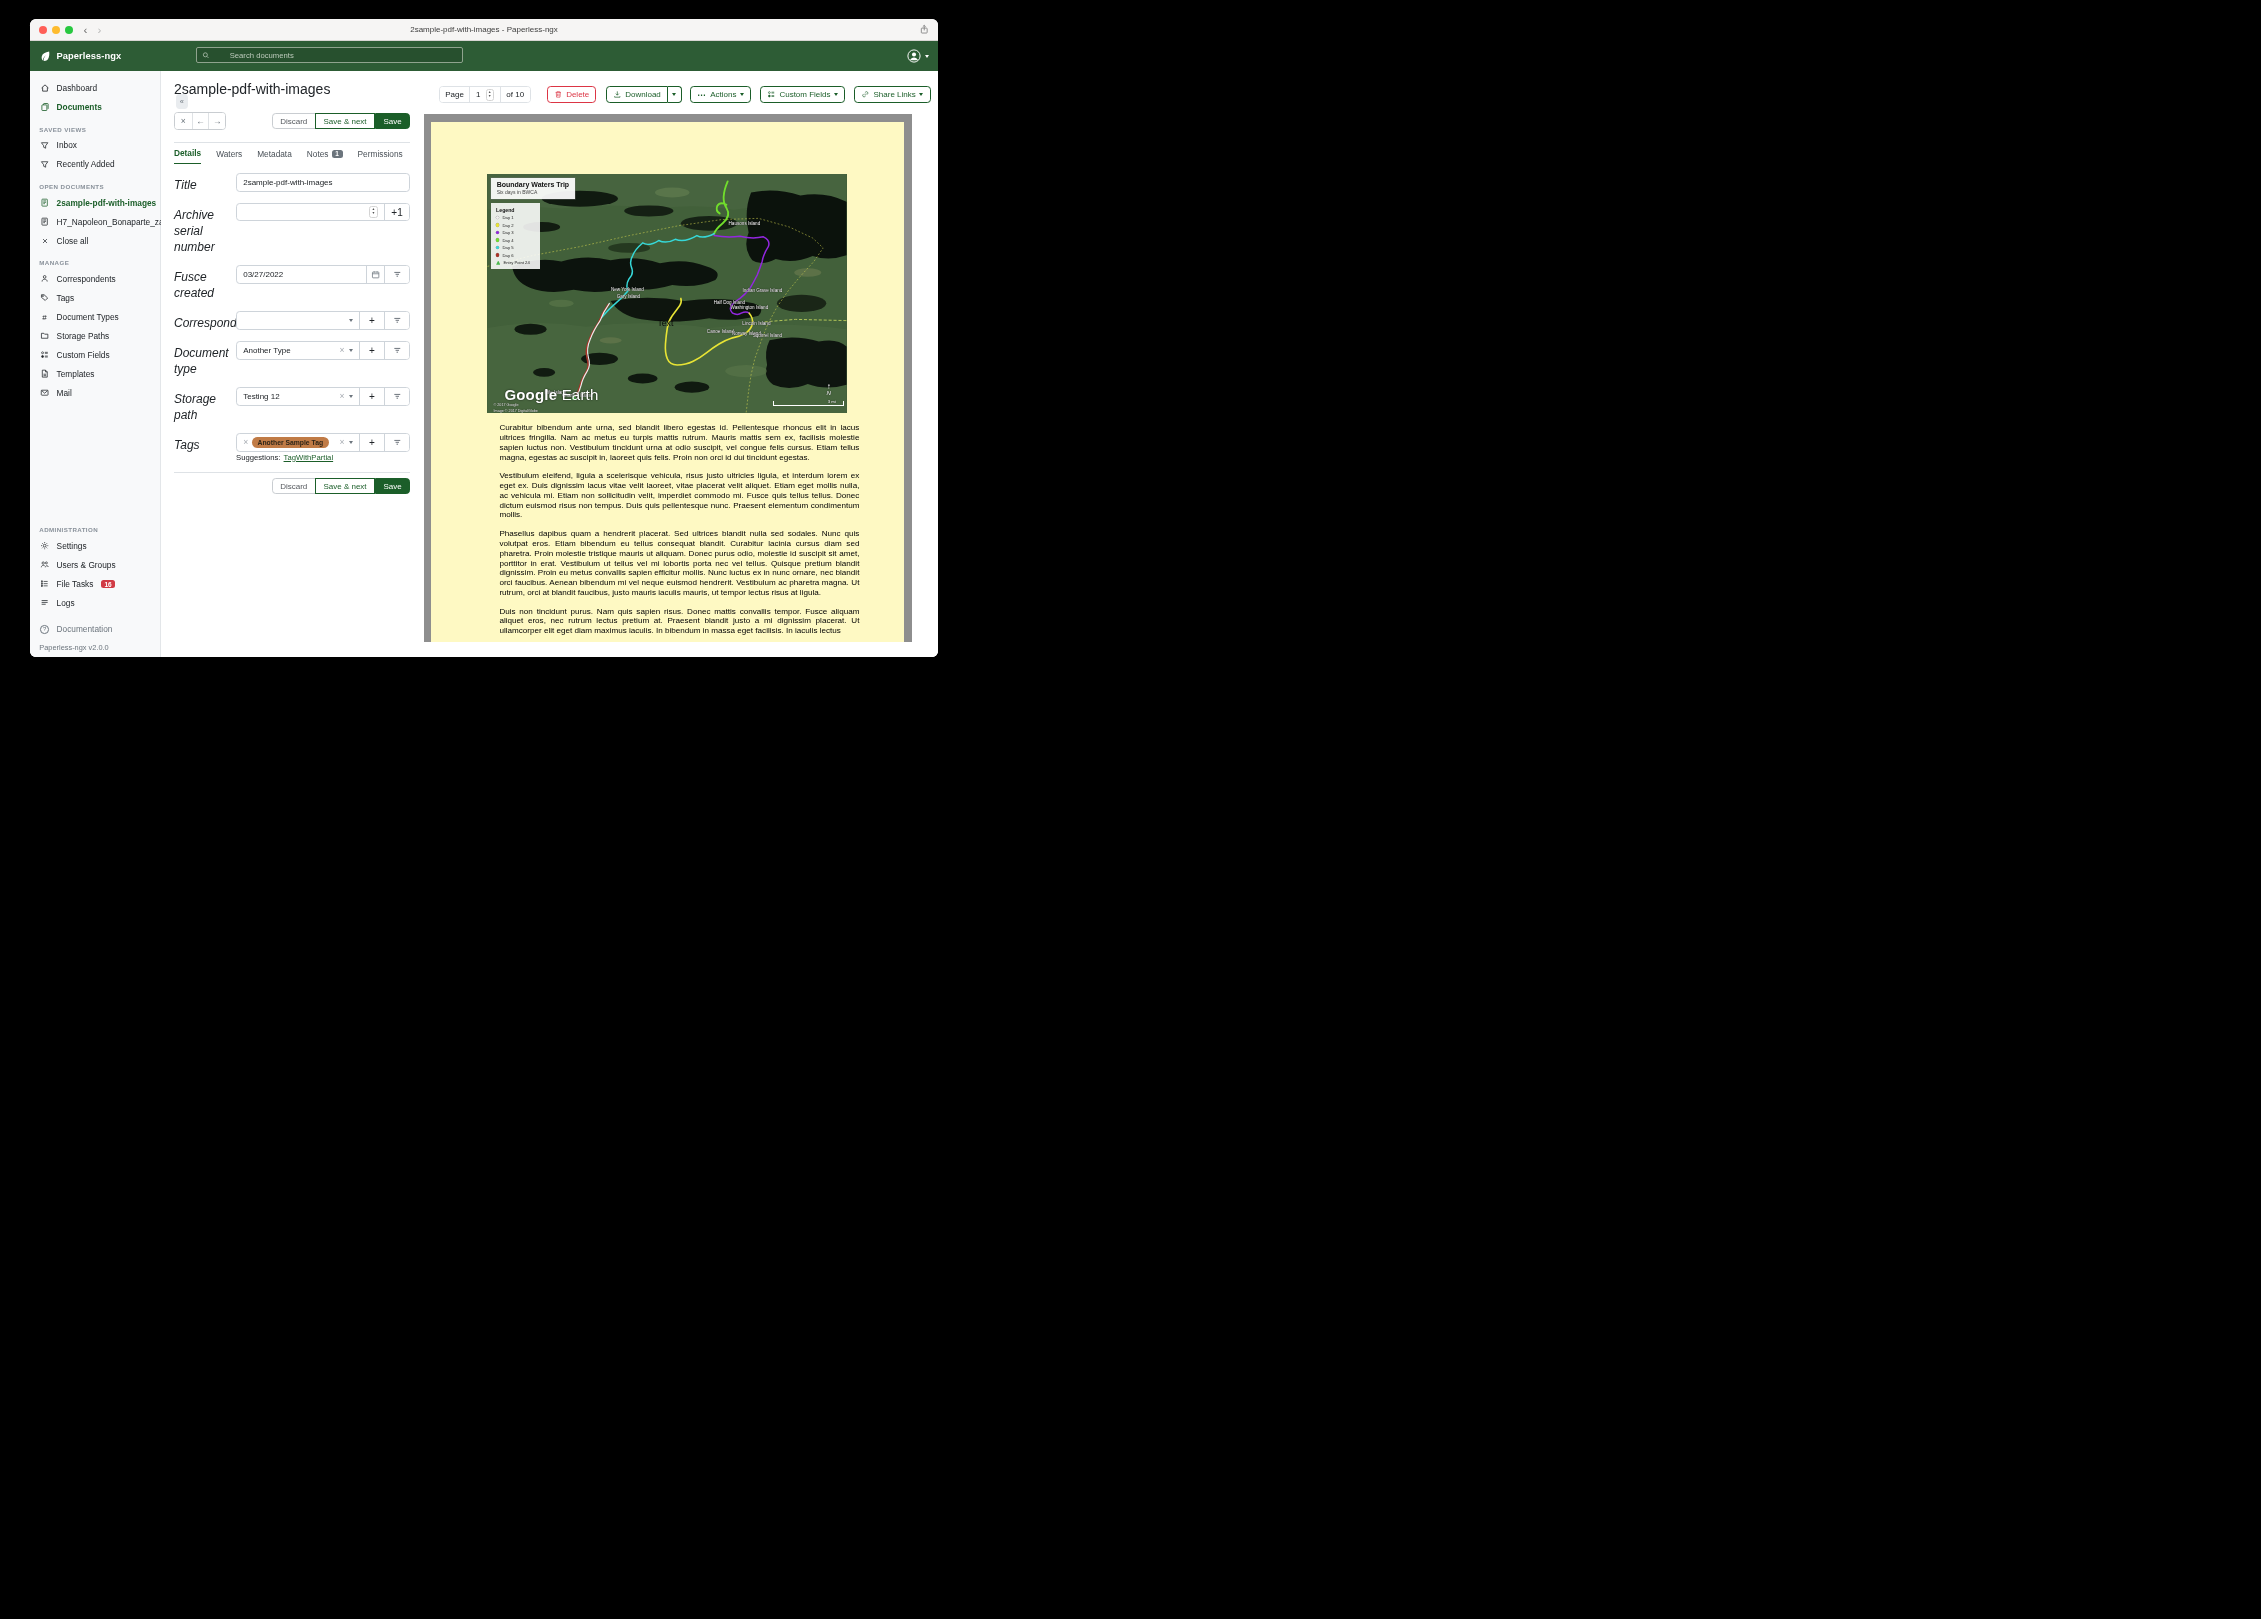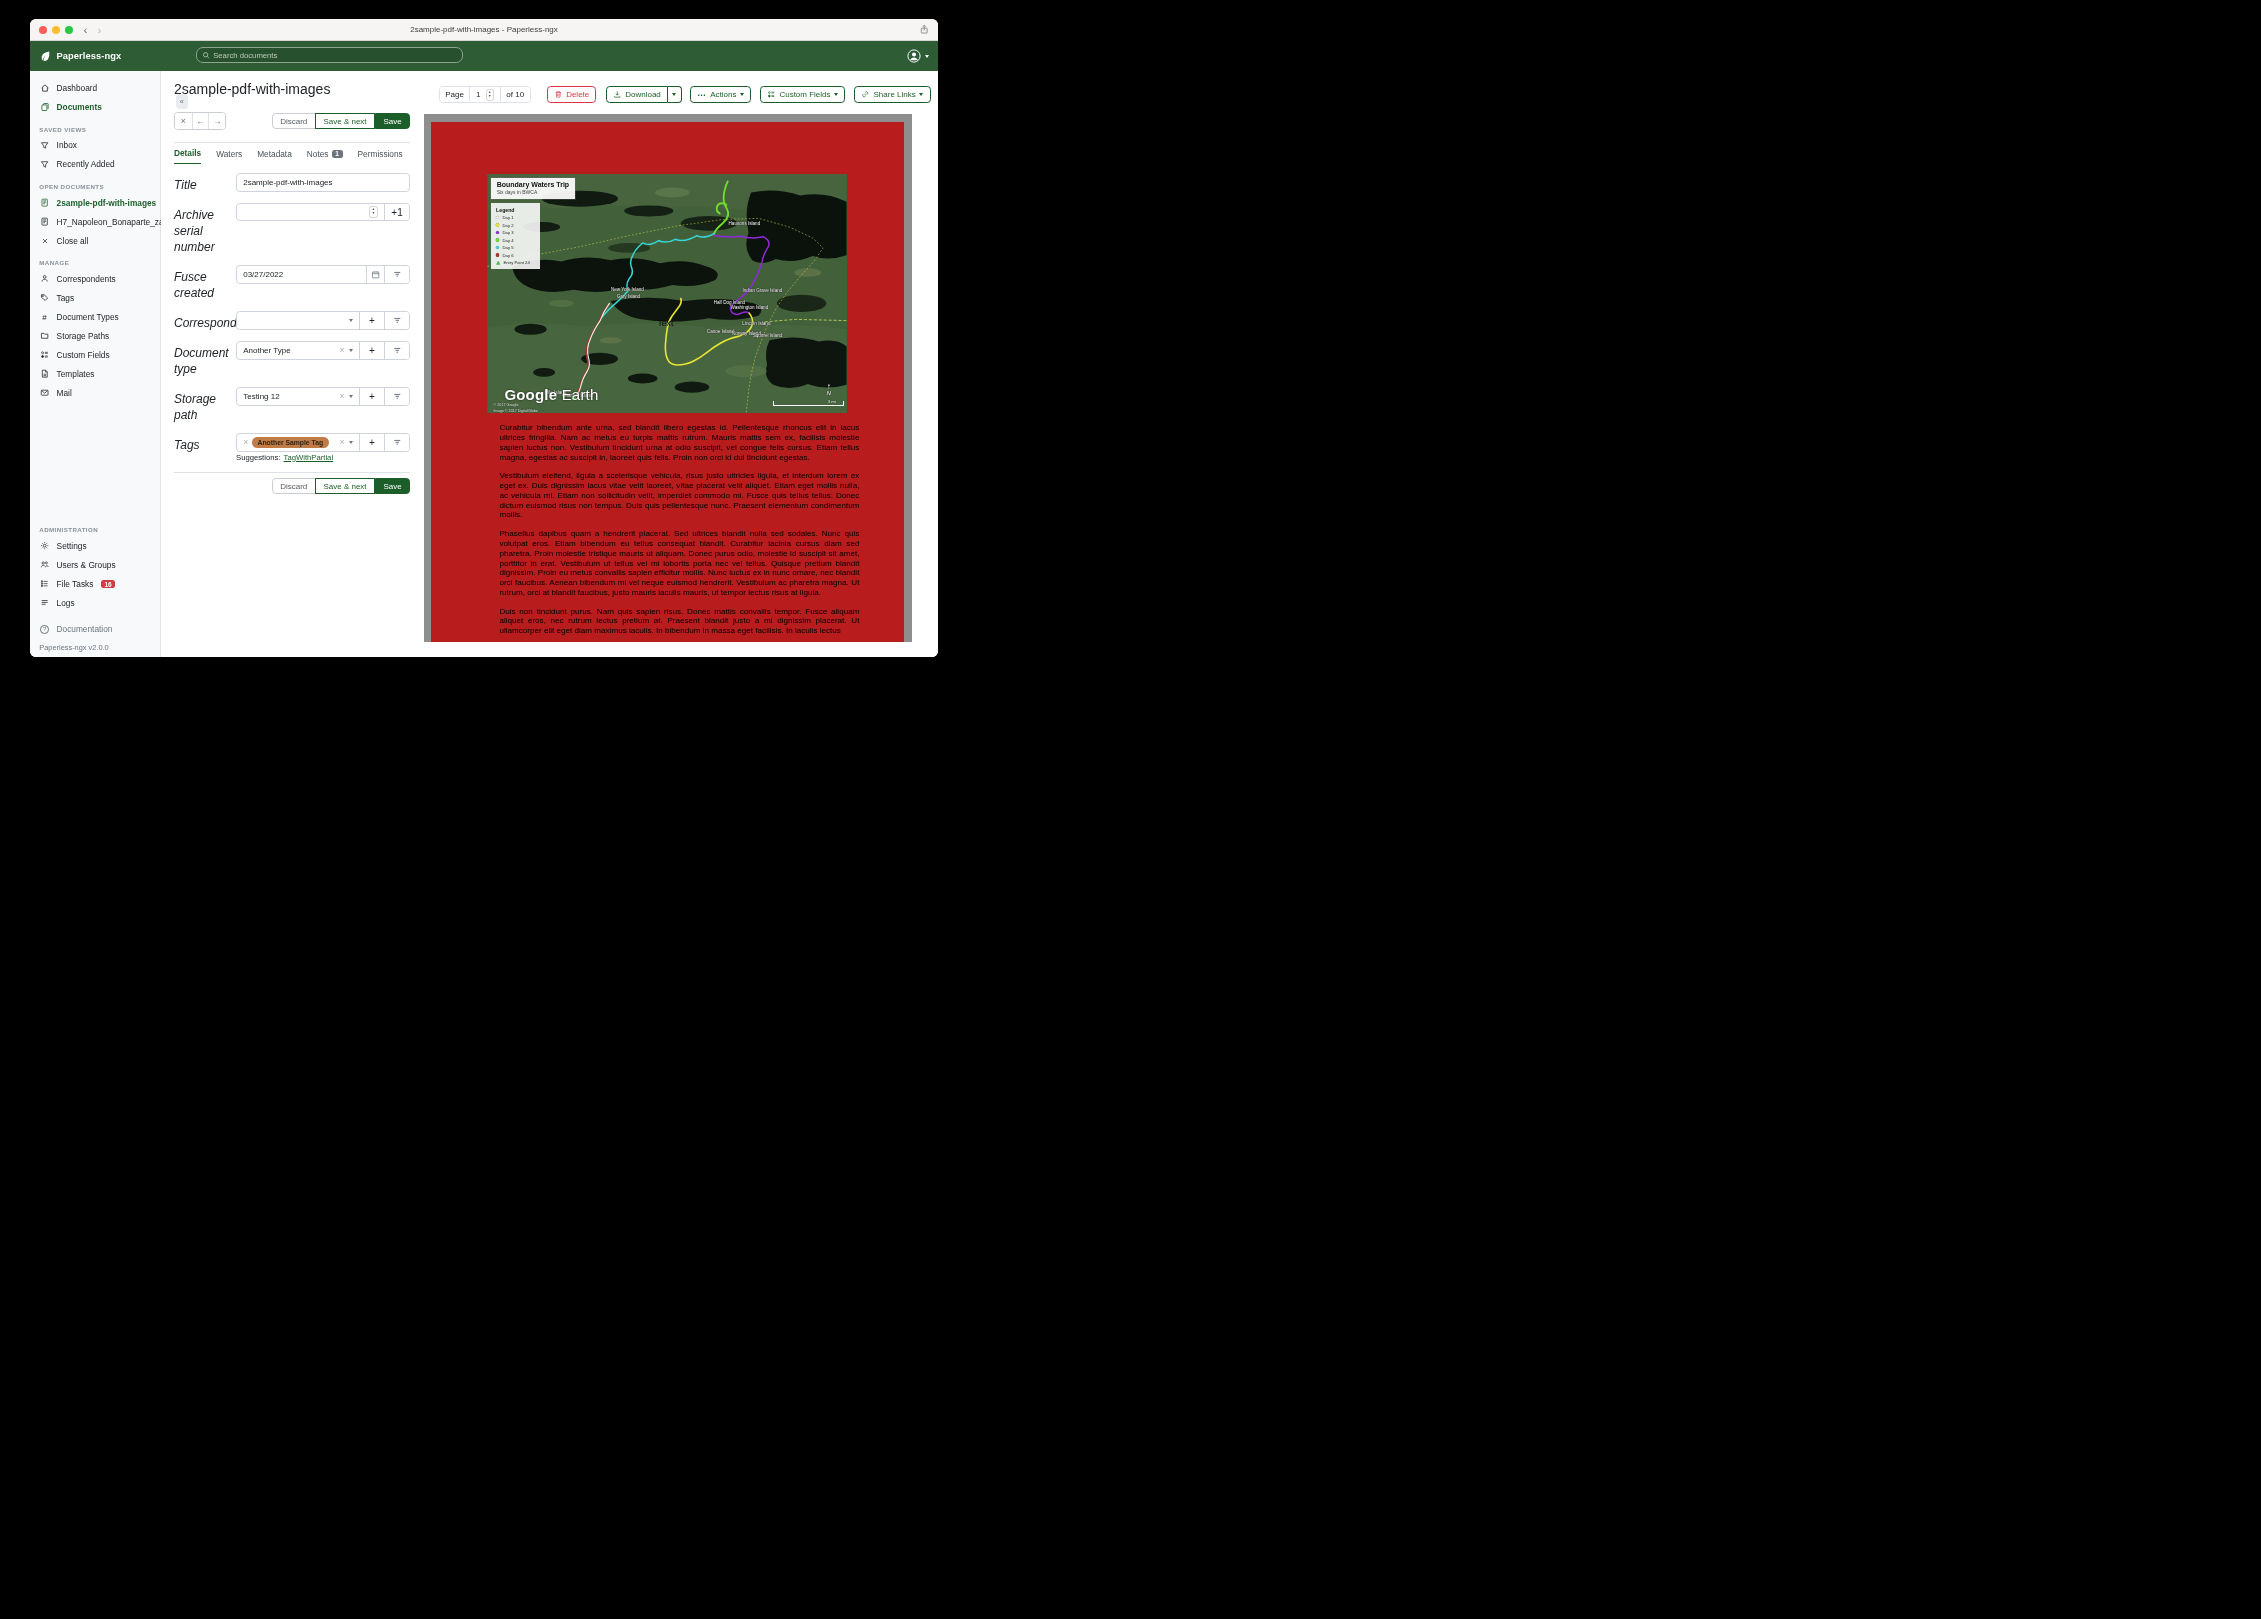--- a/index.html
+++ b/index.html
@@ -20,22 +20,22 @@
   .tb-title{ position:absolute; left:0; right:0; text-align:center; font-size:8px; color:#3d3d3d; pointer-events:none; }
   .tb-share{ margin-left:auto; color:#7c7c7c; display:flex; }
 
   
   .appheader{ height:30px; background:var(--header_green); position:relative;
               display:flex; align-items:center; color:#fff; padding:0 8.6px; }
   .logo{ display:flex; align-items:center; gap:5.6px; }
   .leaf{ width:12.3px; height:12.3px; }
   .appname{ font-size:9.3px; font-weight:600; letter-spacing:0.1px; }
   .searchbox{ position:absolute; left:166px; top:6.2px; width:267px; height:16px;
-              background:rgba(0,0,0,.13); border:0.6px solid #8fa38e; border-radius:7px;
-              display:flex; align-items:center; padding:0 5px; gap:3px; color:#c9d6c8; }
+              background:rgba(0,0,0,.13); border:0.6px solid #8fa38e; border-radius:2px;
+              display:flex; align-items:center; padding:0 5px; gap:20px; color:#c9d6c8; }
   .searchbox input{ background:transparent; border:none; outline:none; color:#eef3ee;
                     font-size:7.7px; width:100%; }
   .searchbox input::placeholder{ color:#bccabb; }
   .avatarwrap{ margin-left:auto; display:flex; align-items:center; gap:4.3px; }
 
   
   .appbody{ display:flex; height:588px; background:#fff; position:relative; }
   .sidebar{ width:131px; background:var(--sidebar_bg); border-right:0.6px solid #e3e6e9;
             display:flex; flex-direction:column; padding:7.4px 0 7.4px; flex:none; }
   .sitem{ height:19px; display:flex; align-items:center; gap:6.8px; padding:0 9.3px;
@@ -117,21 +117,21 @@
   .chip{ background:var(--tag_orange); color:#2c2417; font-size:6.8px; font-weight:700;
          border-radius:6.2px; padding:1.9px 5.6px; white-space:nowrap; }
   .suggest{ margin:-5.6px 0 0 62px; font-size:7.7px; color:#212529; }
   .suggest a{ color:var(--accent); margin-left:3.1px; }
   .btnrow2{ display:flex; justify-content:flex-end; margin-top:6.2px; }
   .plus{ font-size:10px; color:#212529; font-weight:400; }
 
   
   .preview{ position:absolute; left:263px; top:43px; width:488px; height:528px;
             background:var(--pdf_frame); padding:8px 7.4px 0; overflow:hidden; }
-  .page{ background:#b91c1c; width:473px; height:520px; position:relative; overflow:hidden; }
+  .page{ background:#fef9c3; width:473px; height:520px; position:relative; overflow:hidden; }
   .map{ position:absolute; left:56px; top:52px; width:360px; height:239px; overflow:hidden; background:#42603a; }
   .map svg.terrain{ position:absolute; inset:0; }
   .map-title{ position:absolute; left:3.7px; top:3.7px; background:rgba(255,255,255,.93);
               padding:3.1px 5.6px 3.7px; box-shadow:0 0 0 0.6px rgba(120,120,120,.5); }
   .map-title .t1{ font-size:7px; font-weight:700; color:#111; }
   .map-title .t2{ font-size:5px; color:#444; margin-top:1.2px; }
   .map-legend{ position:absolute; left:3.7px; top:29px; background:rgba(255,255,255,.88);
                padding:3.7px 5px 4.3px; width:49px; }
   .map-legend .lt{ font-size:5.2px; font-weight:700; color:#111; margin-bottom:1.2px; }
   .lrow{ display:flex; align-items:center; gap:3.1px; margin-top:2.5px; font-size:4.2px; color:#222; }

